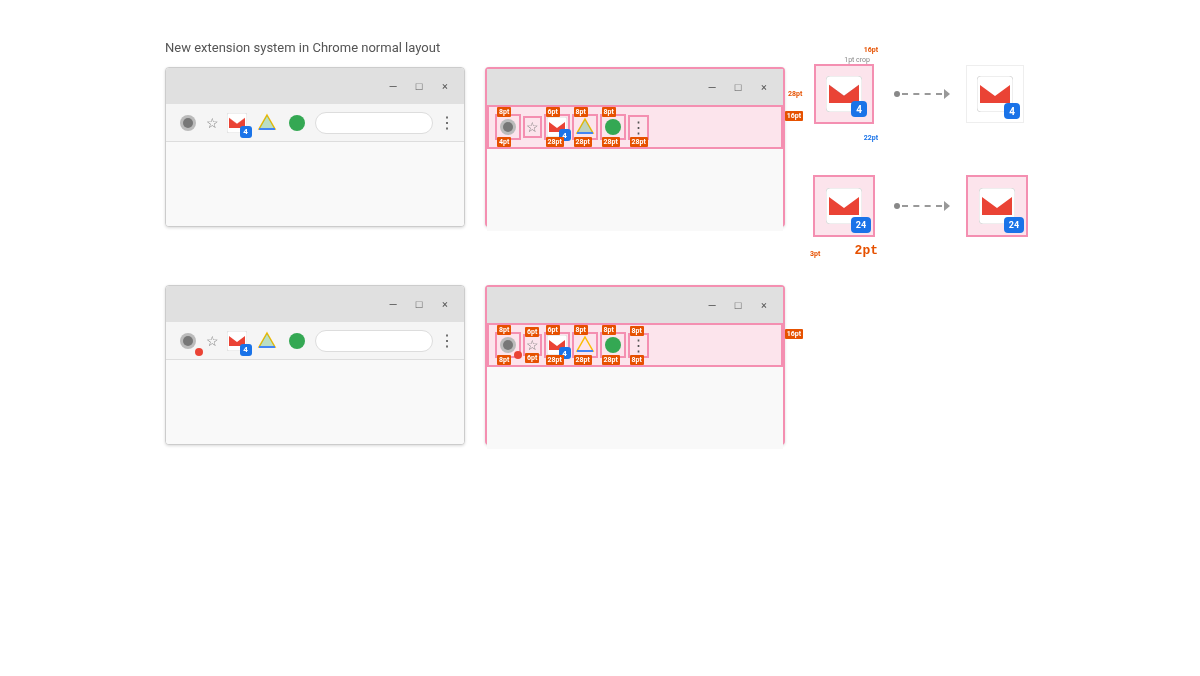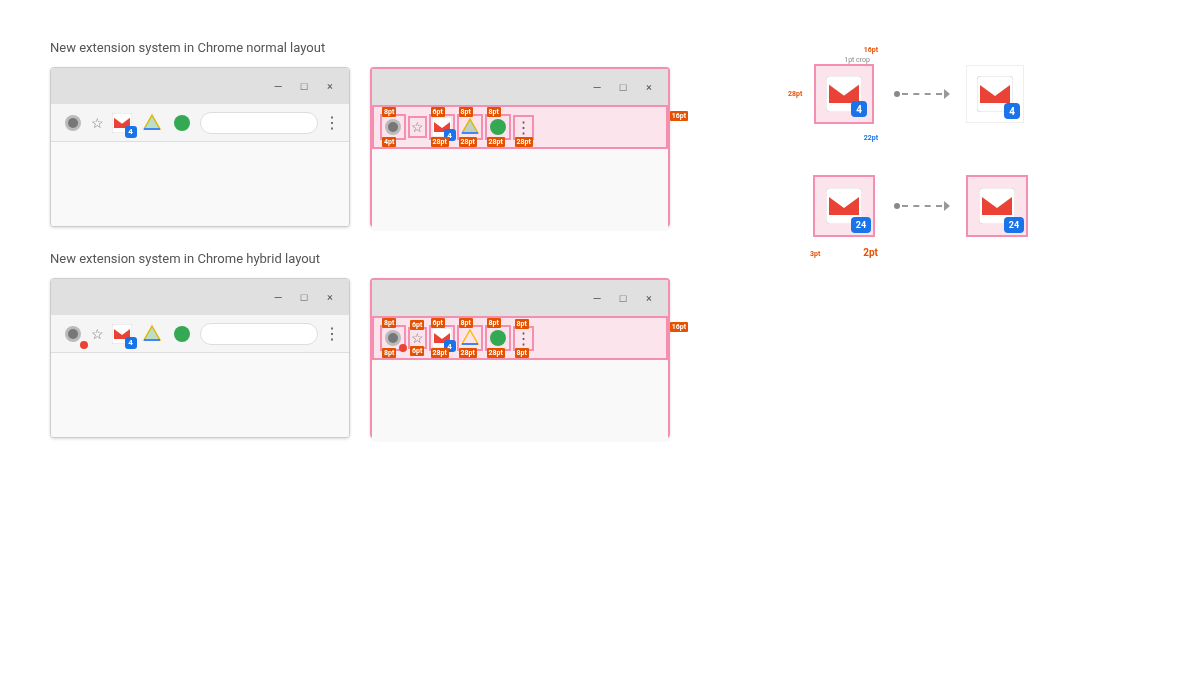--- a/index.html
+++ b/index.html
@@ -17,21 +17,22 @@
     .page-container {
       display: flex;
       padding: 40px 50px;
       gap: 20px;
     }
 
     .left-section {
       flex: 1;
       display: flex;
       flex-direction: column;
-      gap: 14px;
+      gap: 48px;
+      align-items: flex-end;
     }
 
     .right-section {
       width: 340px;
       display: flex;
       flex-direction: column;
       gap: 0;
     }
 
     .section-title {
@@ -329,21 +330,20 @@
               <span class="orange-label" style="position:absolute; right:-22px; top:4px;">16pt</span>
             </div>
             <div class="chrome-content"></div>
           </div>
         </div>
 
       </div>
     </div>
 
     <div>
-      <div class="section-title">New extension system in Chrome hybrid layout</div>
 
       <div class="layout-row">
 
         <div class="chrome-window">
           <div class="chrome-titlebar">
             <span class="window-btn">—</span>
             <span class="window-btn">□</span>
             <span class="window-btn">×</span>
           </div>
           <div class="chrome-toolbar">
@@ -488,21 +488,21 @@
           <path d="M3 9l15 11 15-11v18H3z" fill="#ea4335"></path>
         </svg>
         <div style="position:absolute; bottom:3px; right:3px; background:#1a73e8; color:#fff; font-size:10px; font-weight:bold; border-radius:4px; padding:1px 4px; min-width:16px; height:16px; display:flex; align-items:center; justify-content:center;">4</div>
       </div>
     </div>
 
     <div class="badge-demo-row" style="position:relative; margin-top:10px;">
 
       <div style="position:relative; display:flex; align-items:center; justify-content:center; width:68px; height:76px;">
         <span class="dim-label" style="bottom:-14px; left:0; color:#e65100; font-size:7px;">3pt</span>
-        <span class="dim-label" style="bottom:-14px; right:0; color:#e65100; font-size:10px;">2pt</span>
+        <span class="dim-label" style="bottom:-14px; right:0; color:#e65100; font-size:13px;font-family:Liberation Mono, monospace;">2pt</span>
 
         <div style="border:2px solid #f48fb1; background:#fce4ec; width:62px; height:62px; display:flex; align-items:center; justify-content:center; position:relative;">
 
           <svg width="36" height="36" viewBox="0 0 36 36">
             <rect width="36" height="36" rx="4" fill="#fff" stroke="#ddd"></rect>
             <path d="M3 9l15 11 15-11v18H3z" fill="#ea4335"></path>
           </svg>
 
           <div style="position:absolute; bottom:2px; right:2px; background:#1a73e8; color:#fff; font-size:9px; font-weight:bold; border-radius:4px; padding:1px 4px; min-width:20px; height:16px; display:flex; align-items:center; justify-content:center;">24</div>
         </div>

